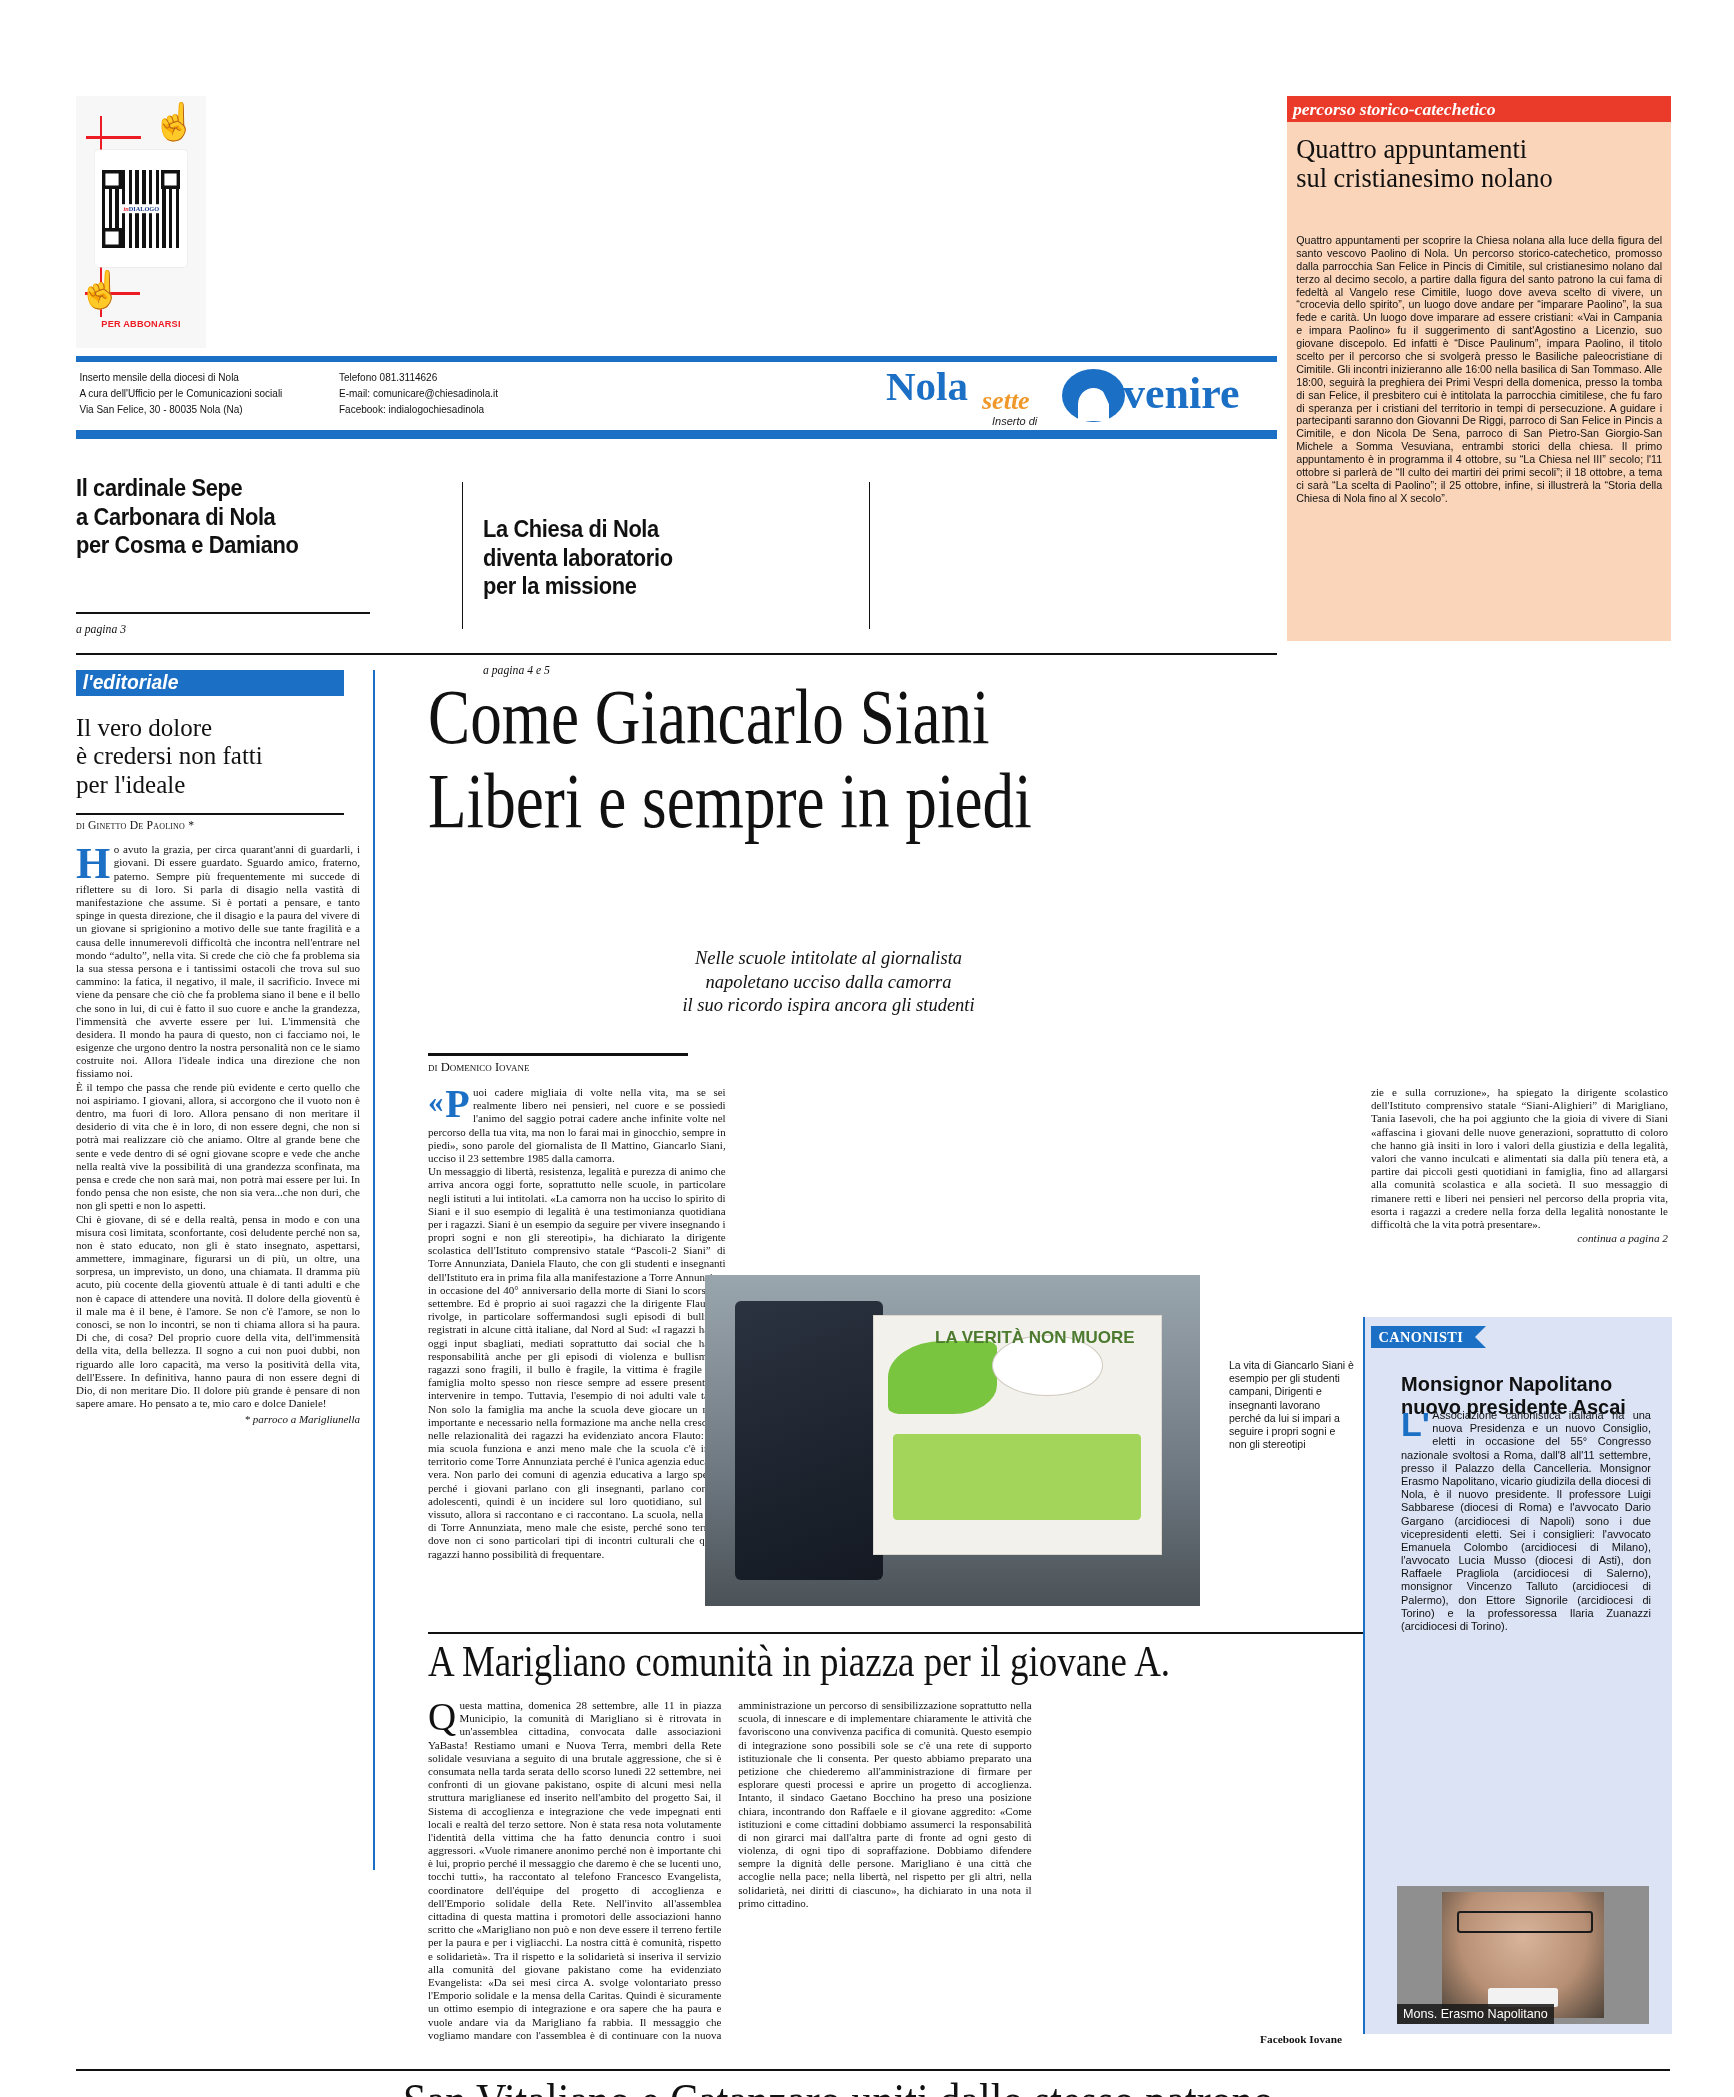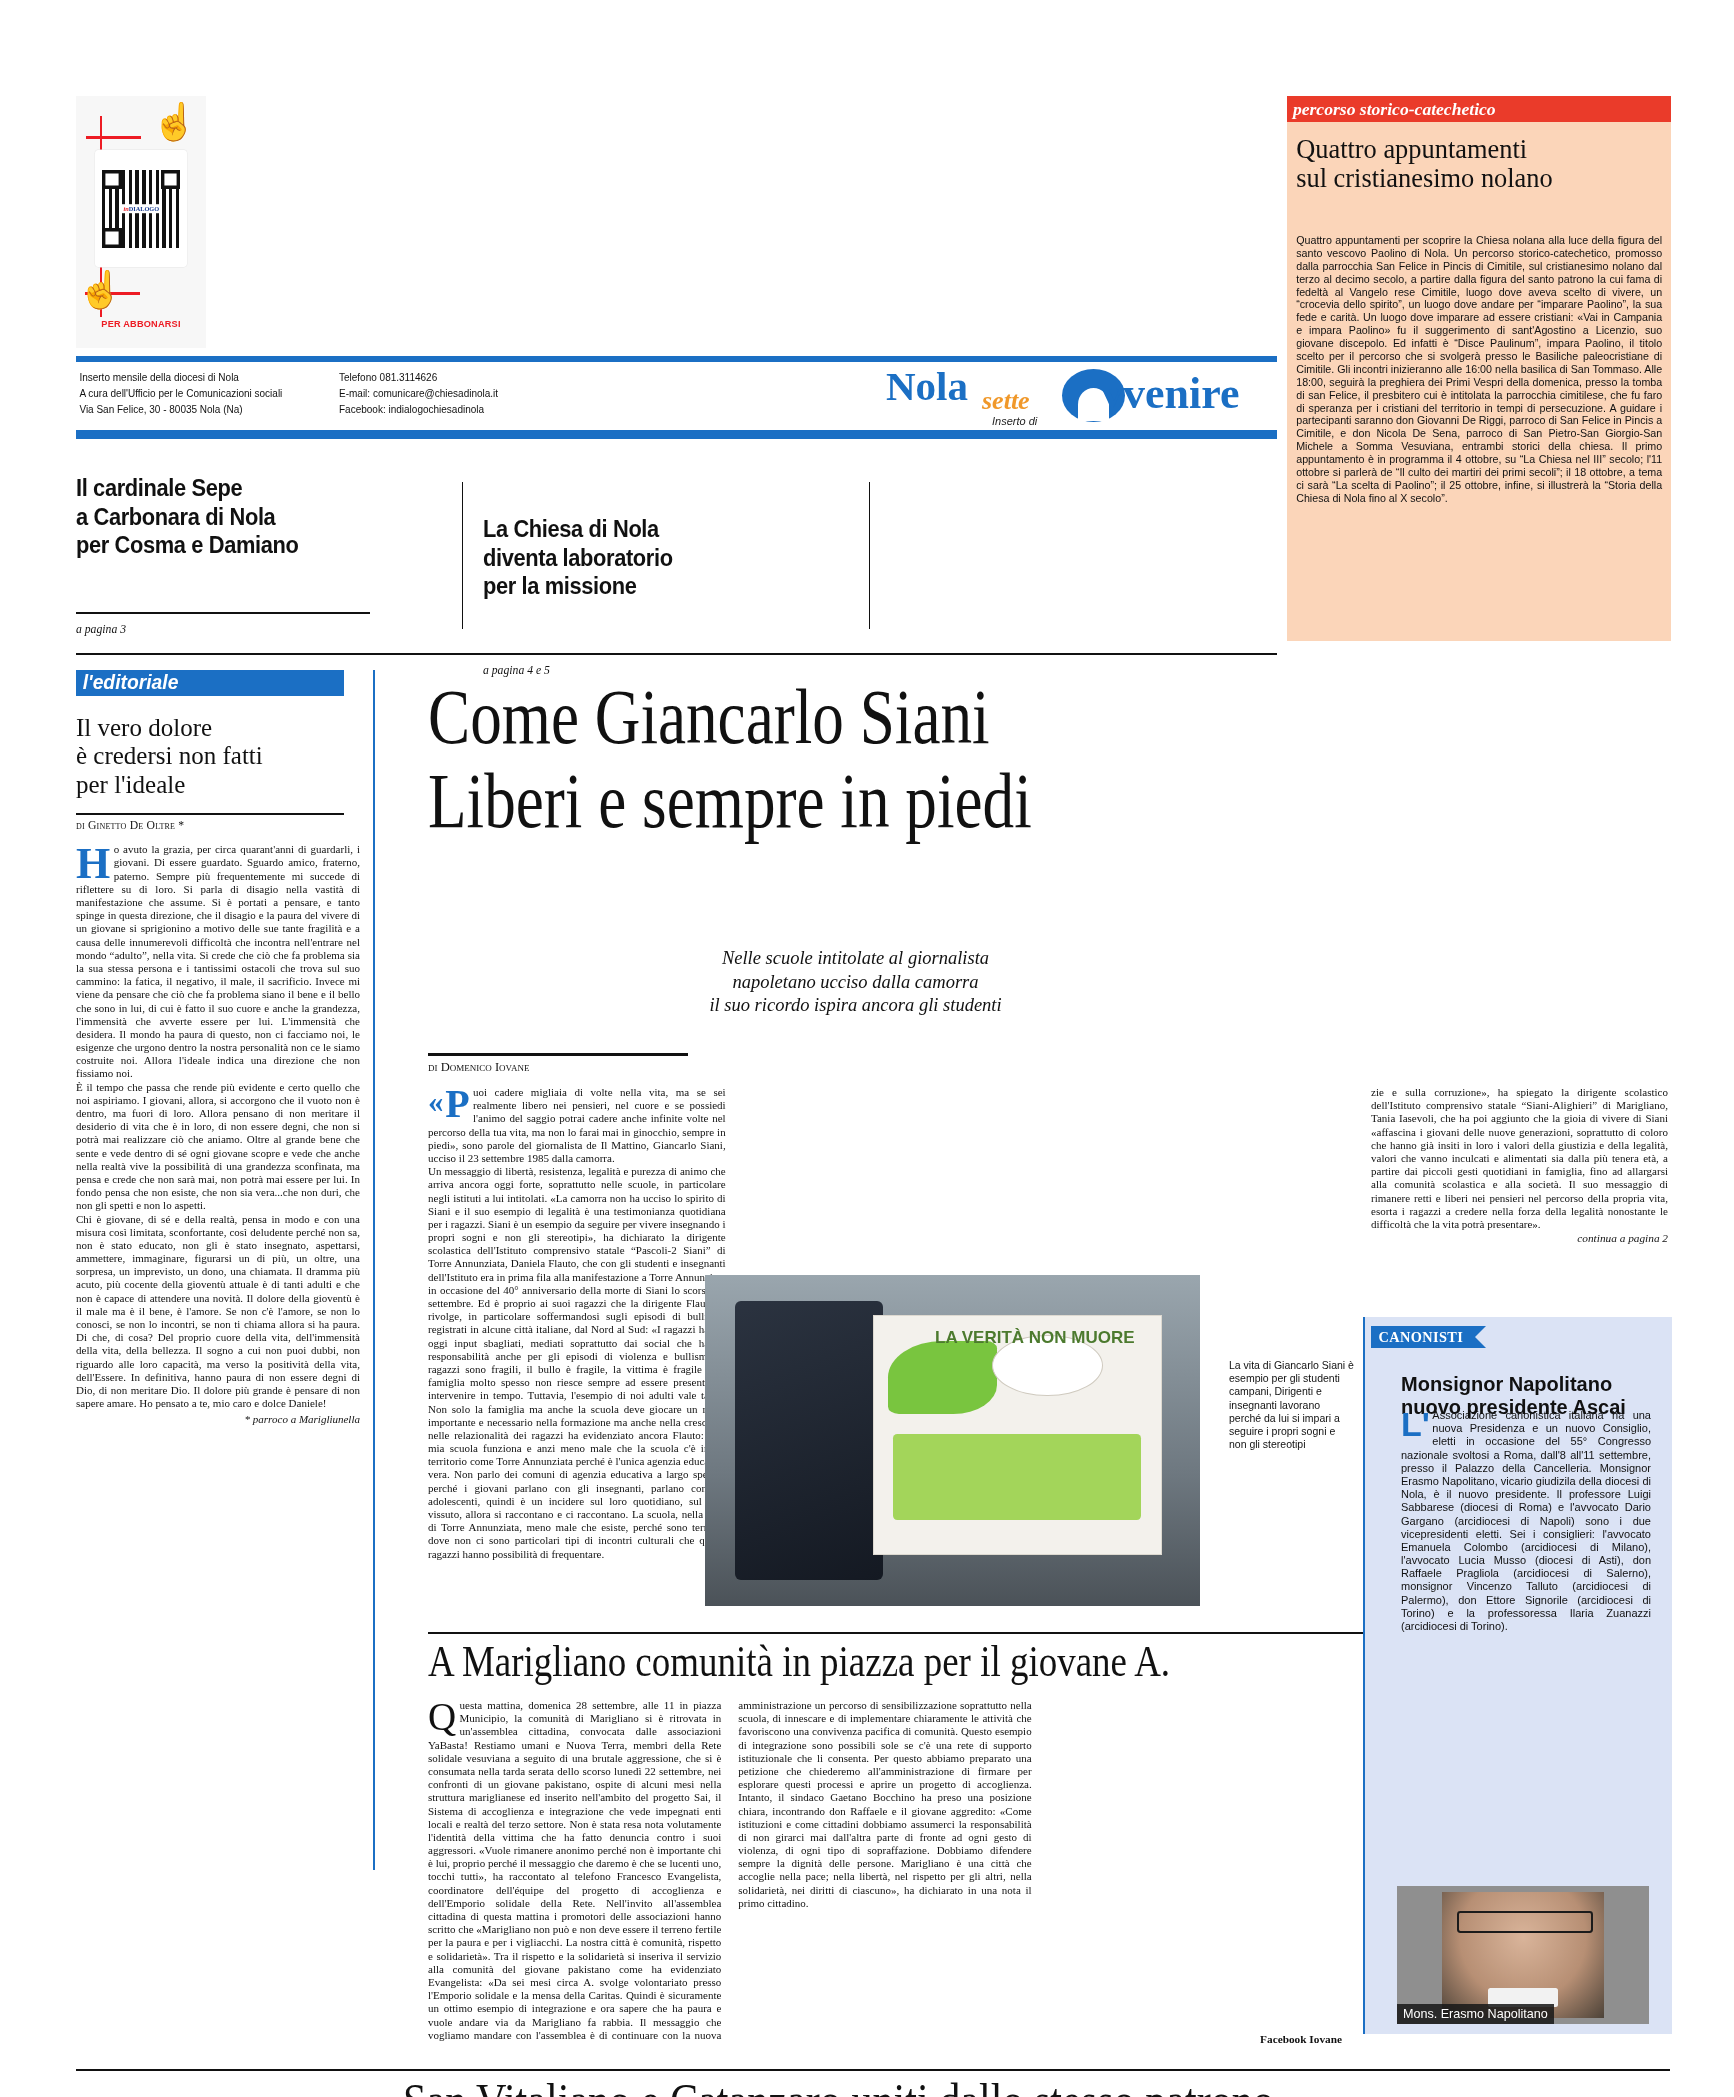--- a/index.html
+++ b/index.html
@@ -89,21 +89,21 @@
   #ed-by{margin-top:4.2px;font-variant:small-caps;font-size:11.7px;letter-spacing:0.2px;}
   #ed-body{margin-top:11px;}
   .dropcap{float:left;font-size:44px;line-height:.80;font-weight:bold;color:#1b6fc4;margin:2.5px 3.4px 0 0;
            font-family:"Liberation Serif",serif;}
   #ed-sig{margin-top:2.5px;text-align:right;font-style:italic;font-size:11px;}
 
   
   #main-head{position:absolute;left:428px;top:675px;width:1242px;}
   #main-head h1{margin:0;font-family:"Liberation Serif",serif;font-weight:normal;font-size:79px;line-height:1.06;
                 transform:scaleX(.80);transform-origin:left;white-space:nowrap;}
-  #main-standfirst{position:absolute;left:457px;top:947px;width:797px;font-style:italic;font-size:18.5px;
+  #main-standfirst{position:absolute;left:430px;top:947px;width:797px;font-style:italic;font-size:18.5px;
                    line-height:1.28;text-align:center;}
   #main-byline-rule{position:absolute;left:428px;top:1053px;width:260px;height:2.5px;background:#111;}
   #main-byline{position:absolute;left:428px;top:1060px;font-variant:small-caps;font-size:12.6px;}
 
   #main-cols{position:absolute;left:428px;top:1086px;width:927px;height:491px;
              column-count:3;column-gap:17px;column-fill:auto;}
   .quotemark{float:left;font-size:31px;line-height:.72;color:#1b6fc4;font-weight:bold;margin:5px 1.7px 0 0;}
   .dropcap-blue{float:left;font-size:40px;line-height:.78;color:#1b6fc4;font-weight:bold;margin:1.7px 3.4px 0 0;}
 
   #main-col4{position:absolute;left:1371px;top:1086px;width:297px;height:310px;}
@@ -238,21 +238,21 @@
   <div class="hr-thick" style="left:76px;top:653px;width:1201px;height:2.1px;"></div>
 
   <div id="editorial">
     <div id="ed-label">
         <span>l'editoriale</span>
       </div>
     <h2 id="ed-title" style="white-space:pre-line">Il vero dolore
 è credersi non fatti
 per l'ideale</h2>
     <div id="ed-rule"></div>
-    <div id="ed-by">di Ginetto De Oltre *</div>
+    <div id="ed-by">di Ginetto De Paolino *</div>
     <div id="ed-body" class="body-text">
       <span class="dropcap">H</span><span style="white-space:pre-line">o avuto la grazia, per circa quarant'anni di guardarli, i giovani. Di essere guardato. Sguardo amico, fraterno, paterno. Sempre più frequentemente mi succede di riflettere su di loro. Si parla di disagio nella vastità di manifestazione che assume. Si è portati a pensare, e tanto spinge in questa direzione, che il disagio e la paura del vivere di un giovane si sprigionino a motivo delle sue tante fragilità e a causa delle innumerevoli difficoltà che incontra nell'entrare nel mondo “adulto”, nella vita. Si crede che ciò che fa problema sia la sua stessa persona e i tantissimi ostacoli che trova sul suo cammino: la fatica, il negativo, il male, il sacrificio. Invece mi viene da pensare che ciò che fa problema siano il bene e il bello che sono in lui, di cui è fatto il suo cuore e anche la grandezza, l'immensità che avverte essere per lui. L'immensità che desidera. Il mondo ha paura di questo, non ci facciamo noi, le esigenze che urgono dentro la nostra personalità non ce le siamo costruite noi. Allora l'ideale indica una direzione che non fissiamo noi.
 È il tempo che passa che rende più evidente e certo quello che noi aspiriamo. I giovani, allora, si accorgono che il vuoto non è dentro, ma fuori di loro. Allora pensano di non meritare il desiderio di vita che è in loro, di non essere degni, che non si potrà mai realizzare ciò che aniamo. Oltre al grande bene che sente e vede dentro di sé ogni giovane scopre e vede che anche nella realtà vive la possibilità di una grandezza sconfinata, ma pensa e crede che non sarà mai, non potrà mai essere per lui. In fondo pensa che non esiste, che non sia vera...che non duri, che non gli spetti e non lo aspetti.
 Chi è giovane, di sé e della realtà, pensa in modo e con una misura così limitata, sconfortante, così deludente perché non sa, non è stato educato, non gli è stato insegnato, aspettarsi, ammettere, immaginare, figurarsi un di più, un oltre, una sorpresa, un imprevisto, un dono, una chiamata. Il dramma più acuto, più cocente della gioventù attuale è di tanti adulti e che non è capace di attendere una novità. Il dolore della gioventù è il male ma è il bene, è l'amore. Se non c'è l'amore, se non lo conosci, se non lo incontri, se non ti chiama allora si ha paura. Di che, di cosa? Del proprio cuore della vita, dell'immensità della vita, della bellezza. Il sogno a cui non puoi dubbi, non riguardo alle loro capacità, ma verso la positività della vita, dell'Essere. In definitiva, hanno paura di non essere degni di Dio, di non meritare Dio. Il dolore più grande è pensare di non sapere amare. Ho pensato a te, mio caro e dolce Daniele!</span>
     </div>
     <div id="ed-sig">* parroco a Marigliunella</div>
   </div>
   <div class="vline" style="left:373px;top:670px;height:1200px;"></div>
 
   <div id="main-head">

